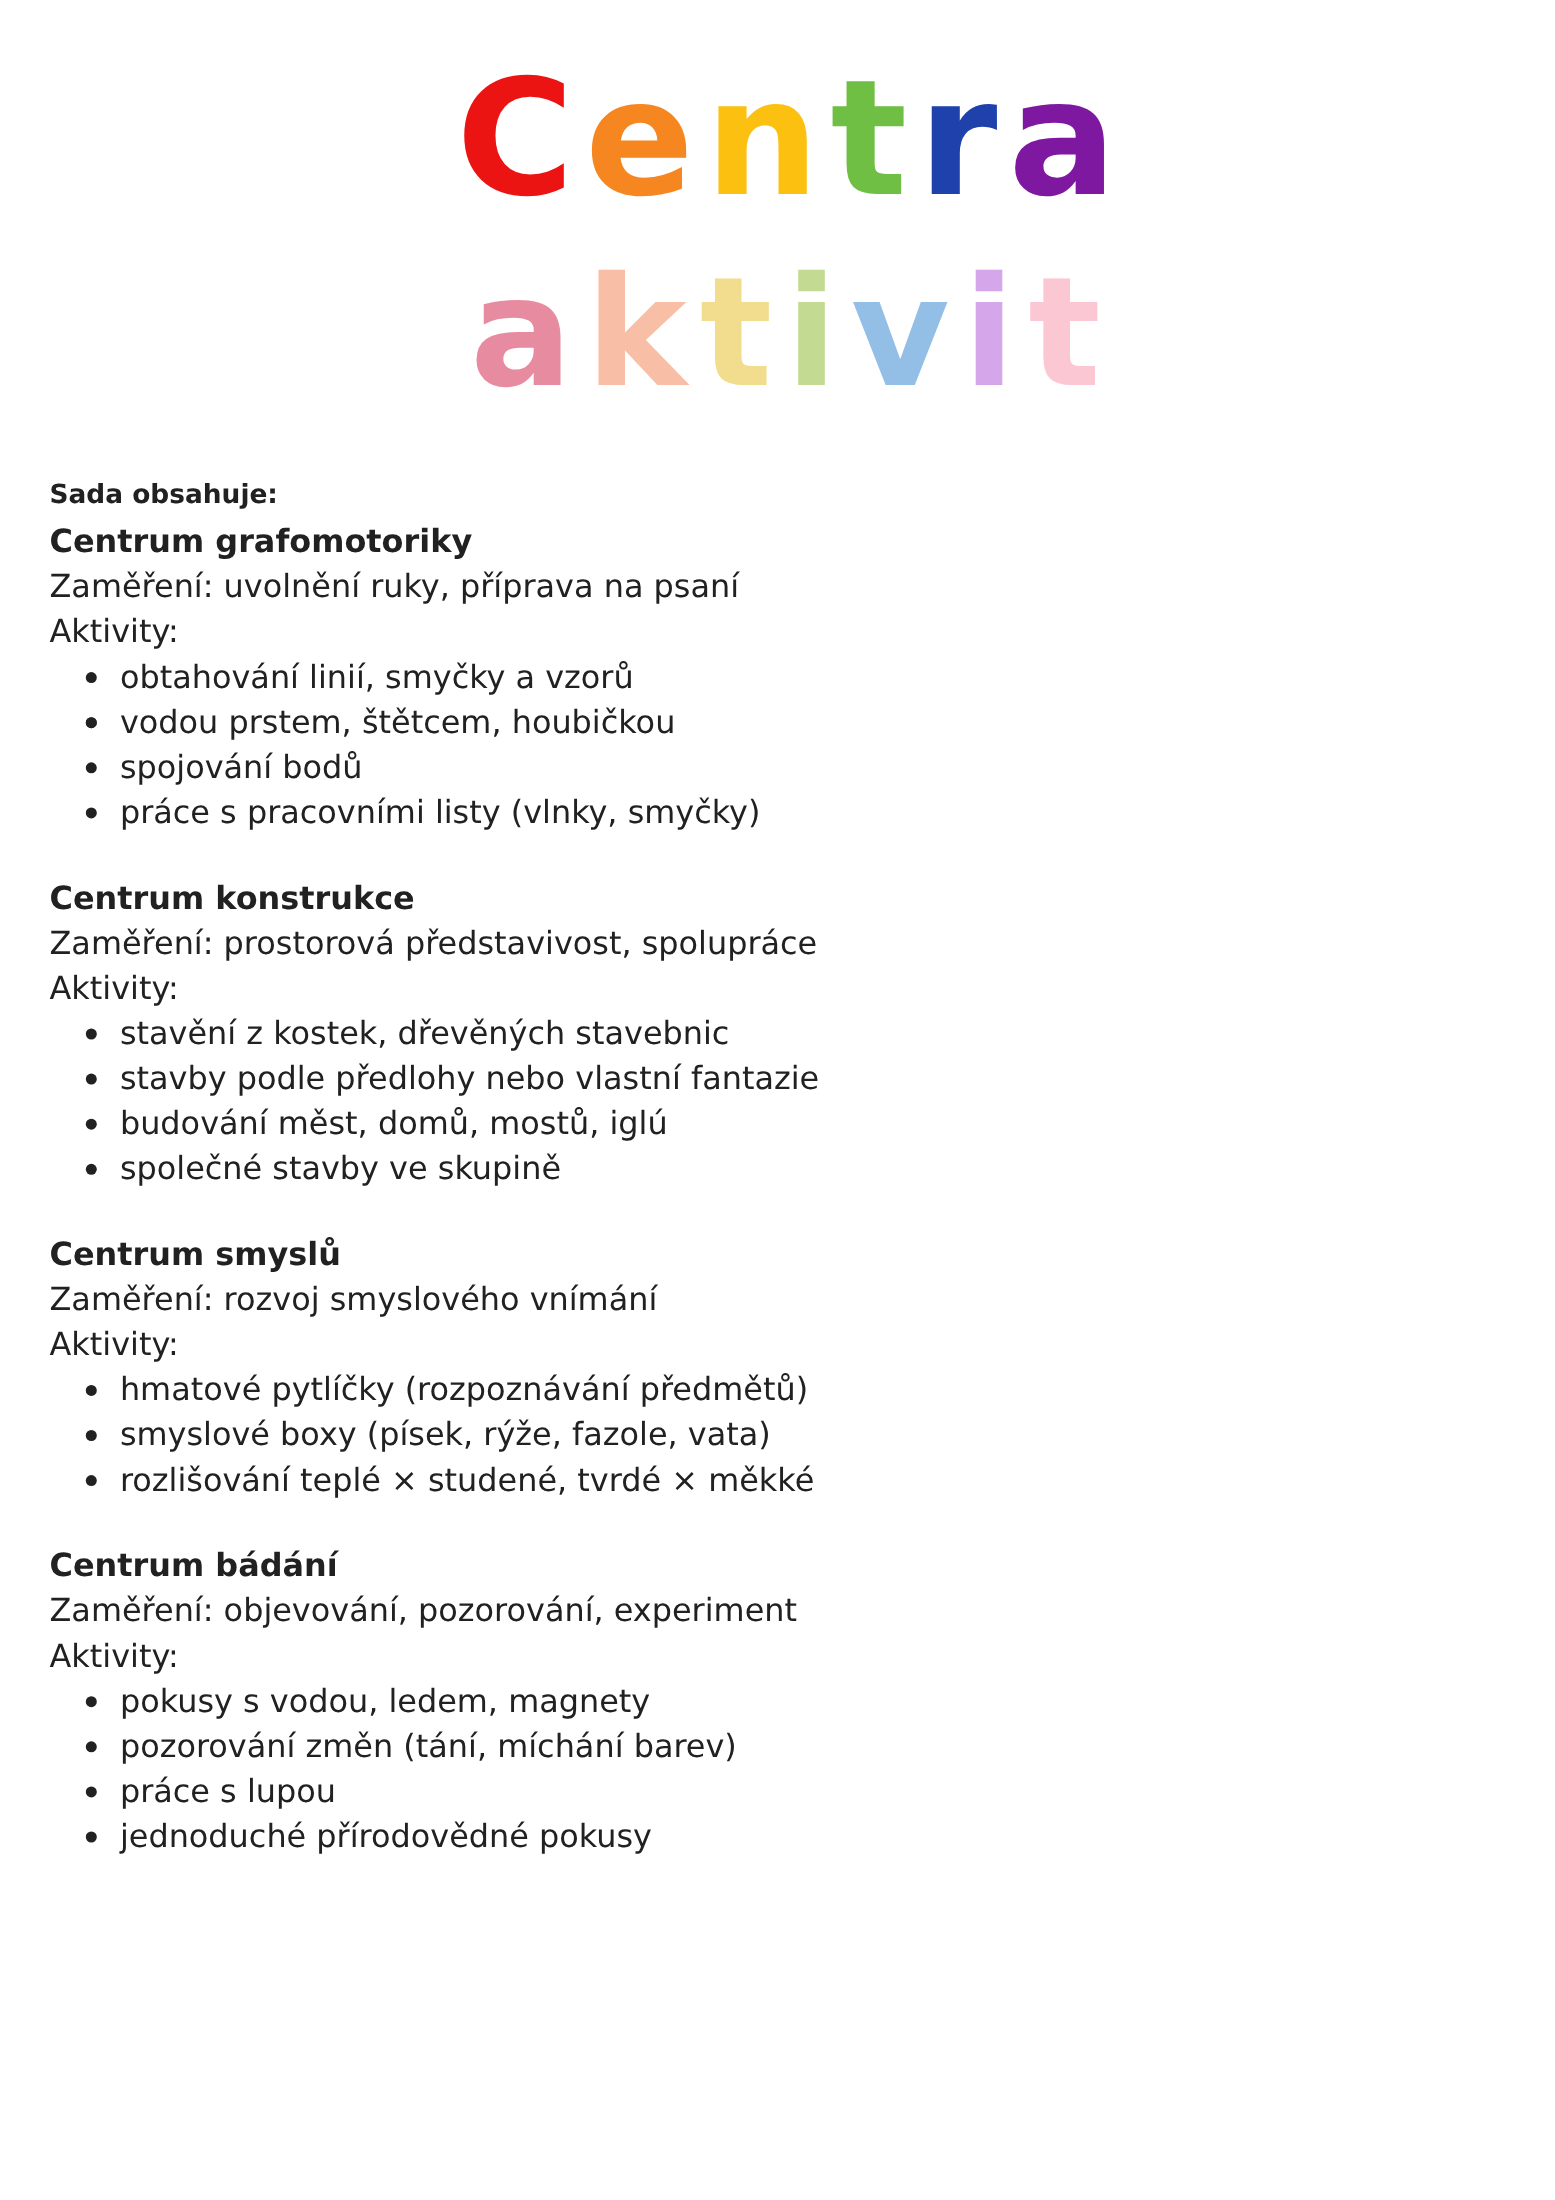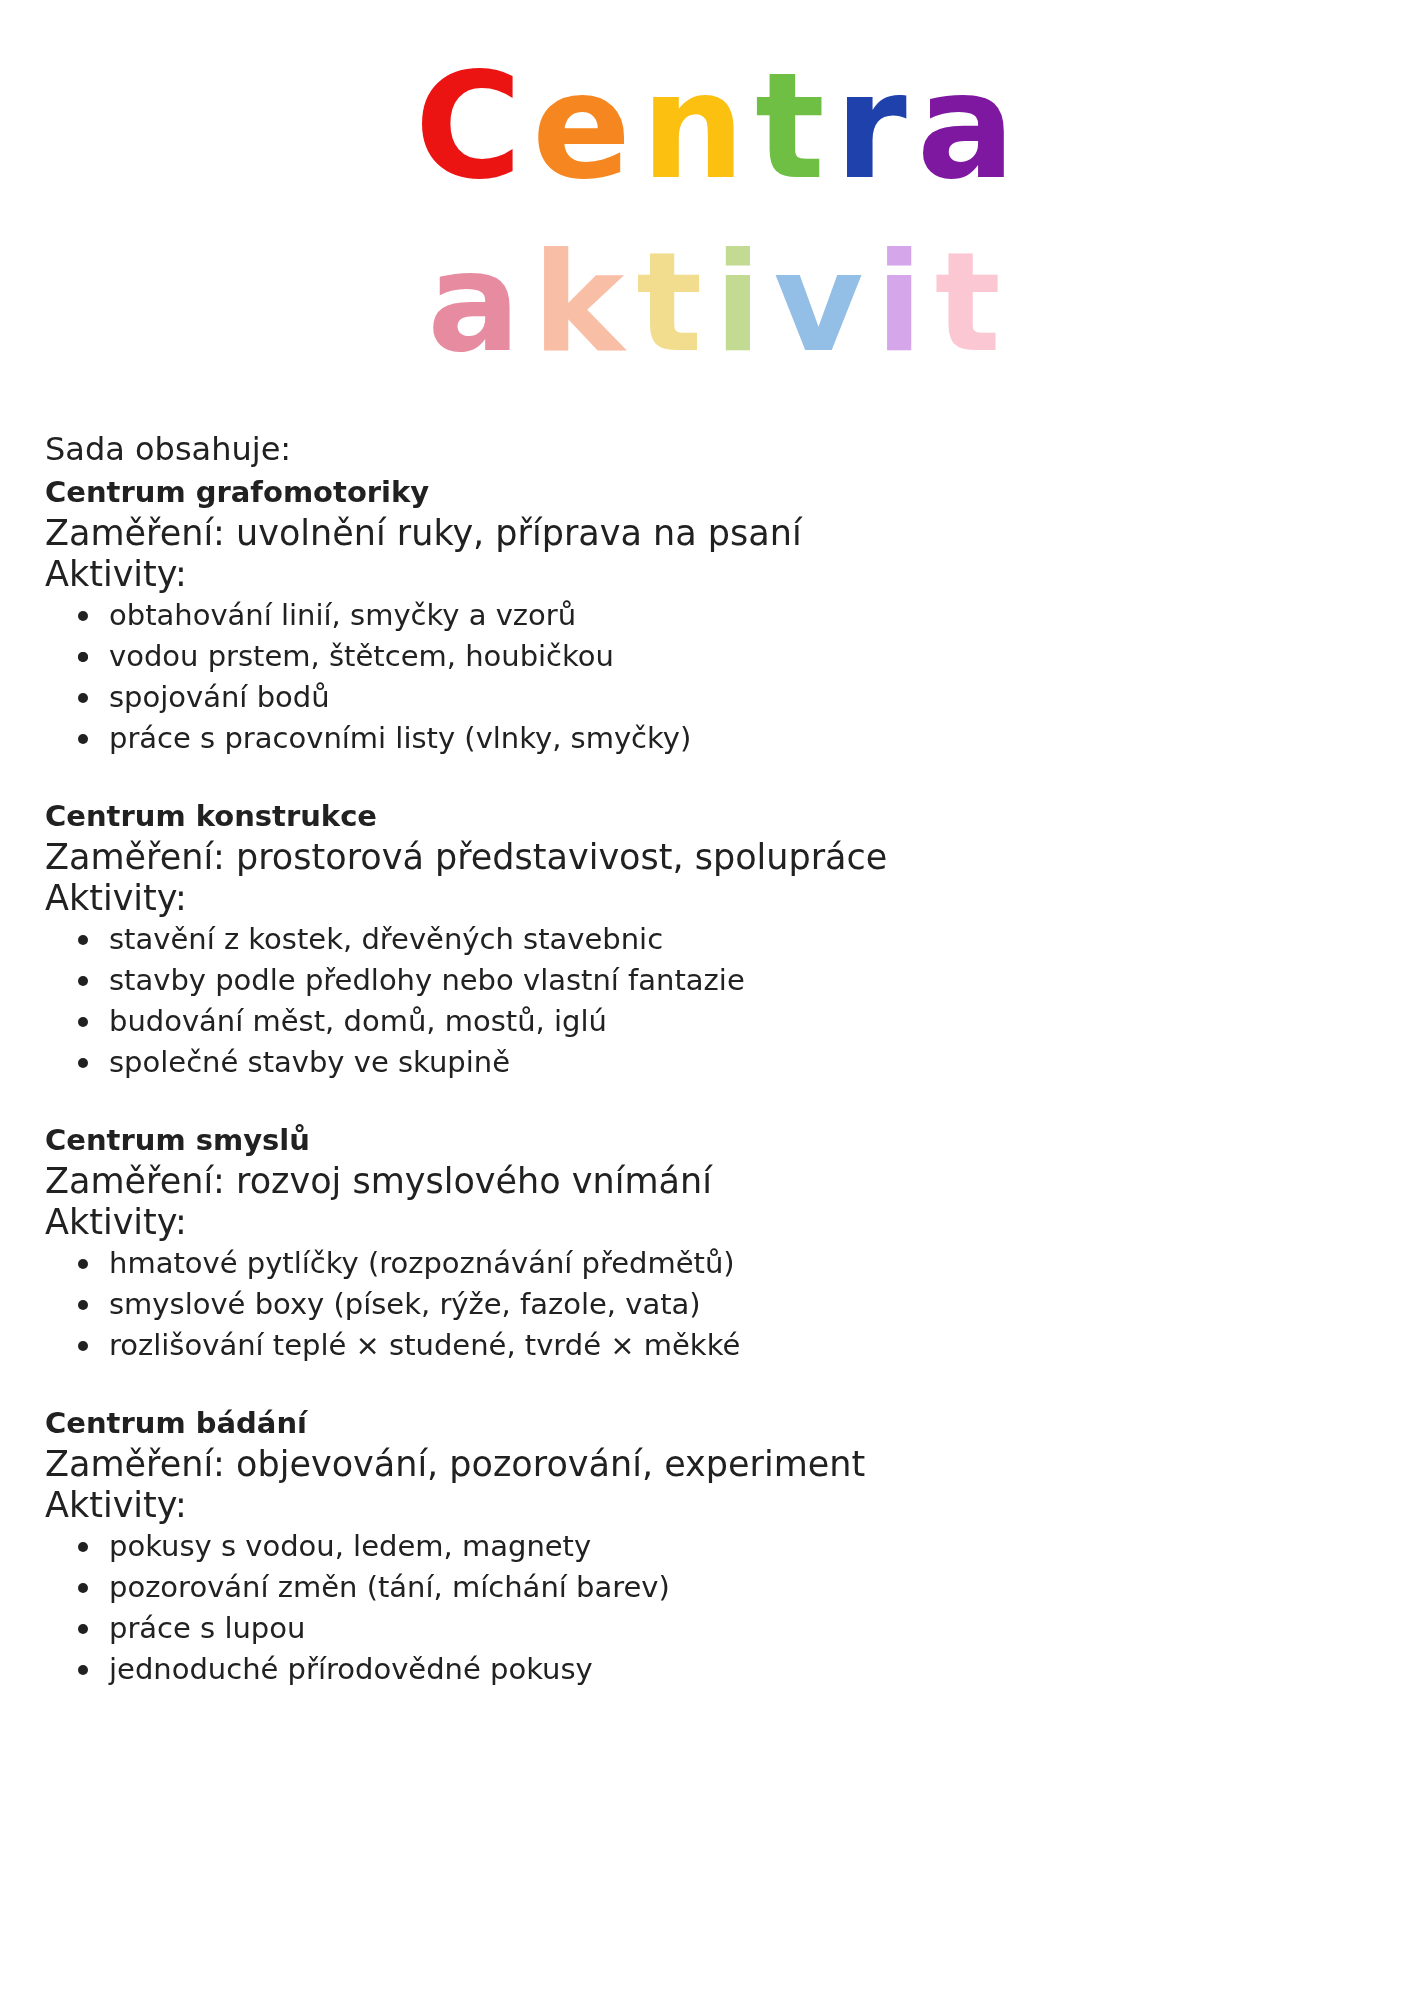--- a/index.html
+++ b/index.html
@@ -37,35 +37,35 @@
     letter-spacing: 10px;
   }
   .title-line-2 {
     font-size: 138px;
     line-height: 186px;
     letter-spacing: 12px;
   }
   .title-letter { display: inline-block; }
   
   .intro-heading {
-    font-size: 32px;
-    font-weight: normal;
+    font-size: 24px;
+    font-weight: bold;
     line-height: 46px;
     margin: 0;
   }
   .section { margin: 0; }
   .section + .section { margin-top: 37px; }
   .section-heading {
     font-size: 29px;
     font-weight: bold;
     line-height: 41px;
     margin: 0;
   }
   .section-line {
-    font-size: 35px;
+    font-size: 29px;
     line-height: 41px;
     margin: 0;
   }
   ul.activities {
     list-style: none;
     margin: 0;
     padding: 0;
   }
   li.activity {
     position: relative;

